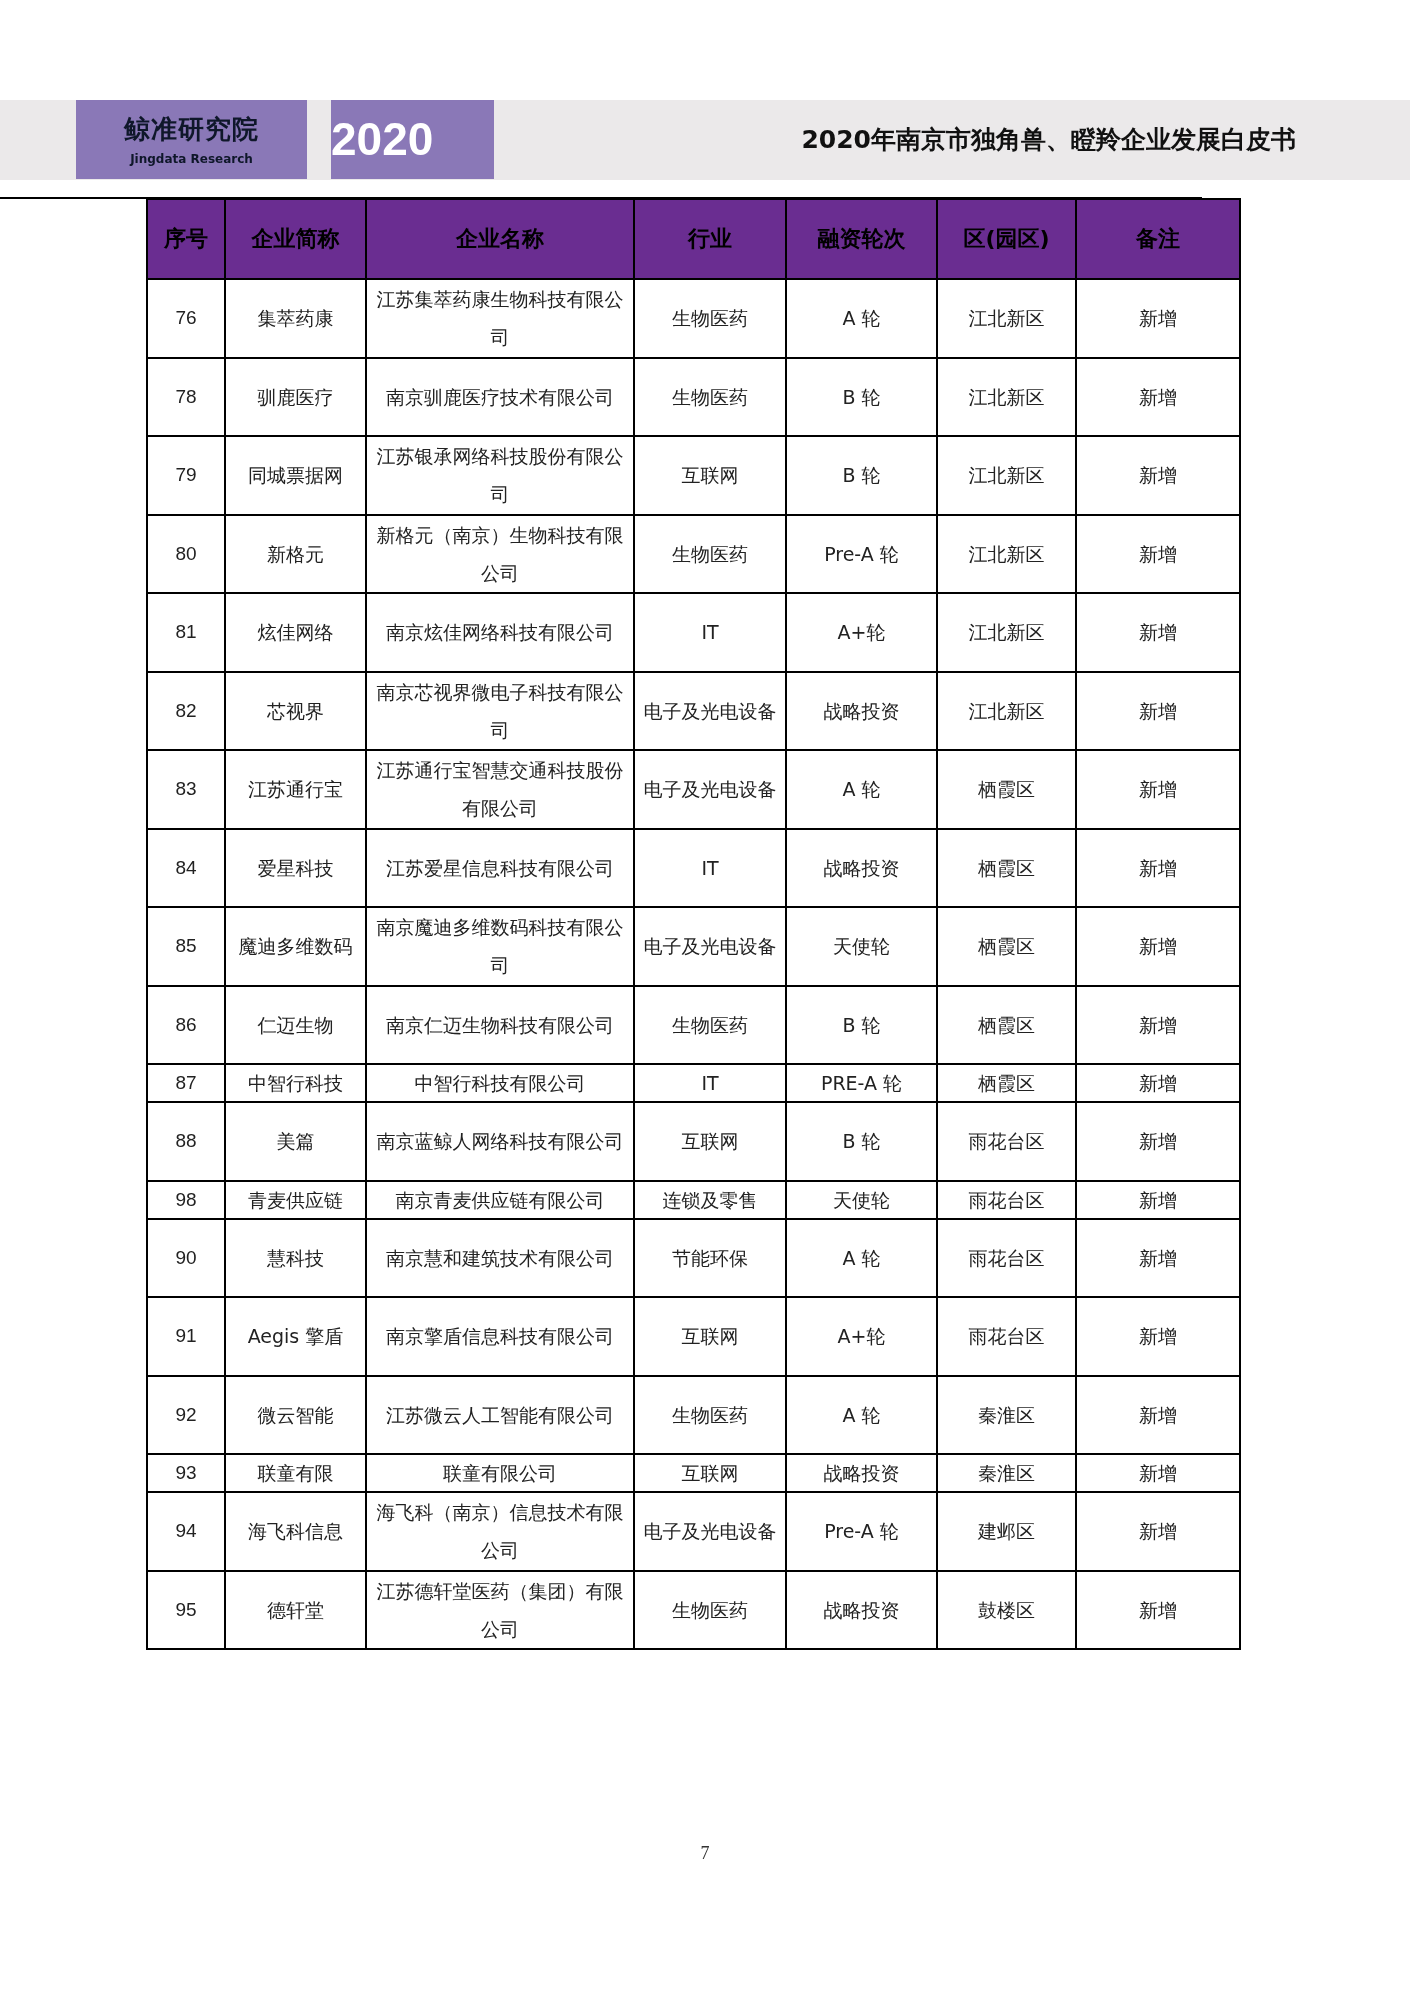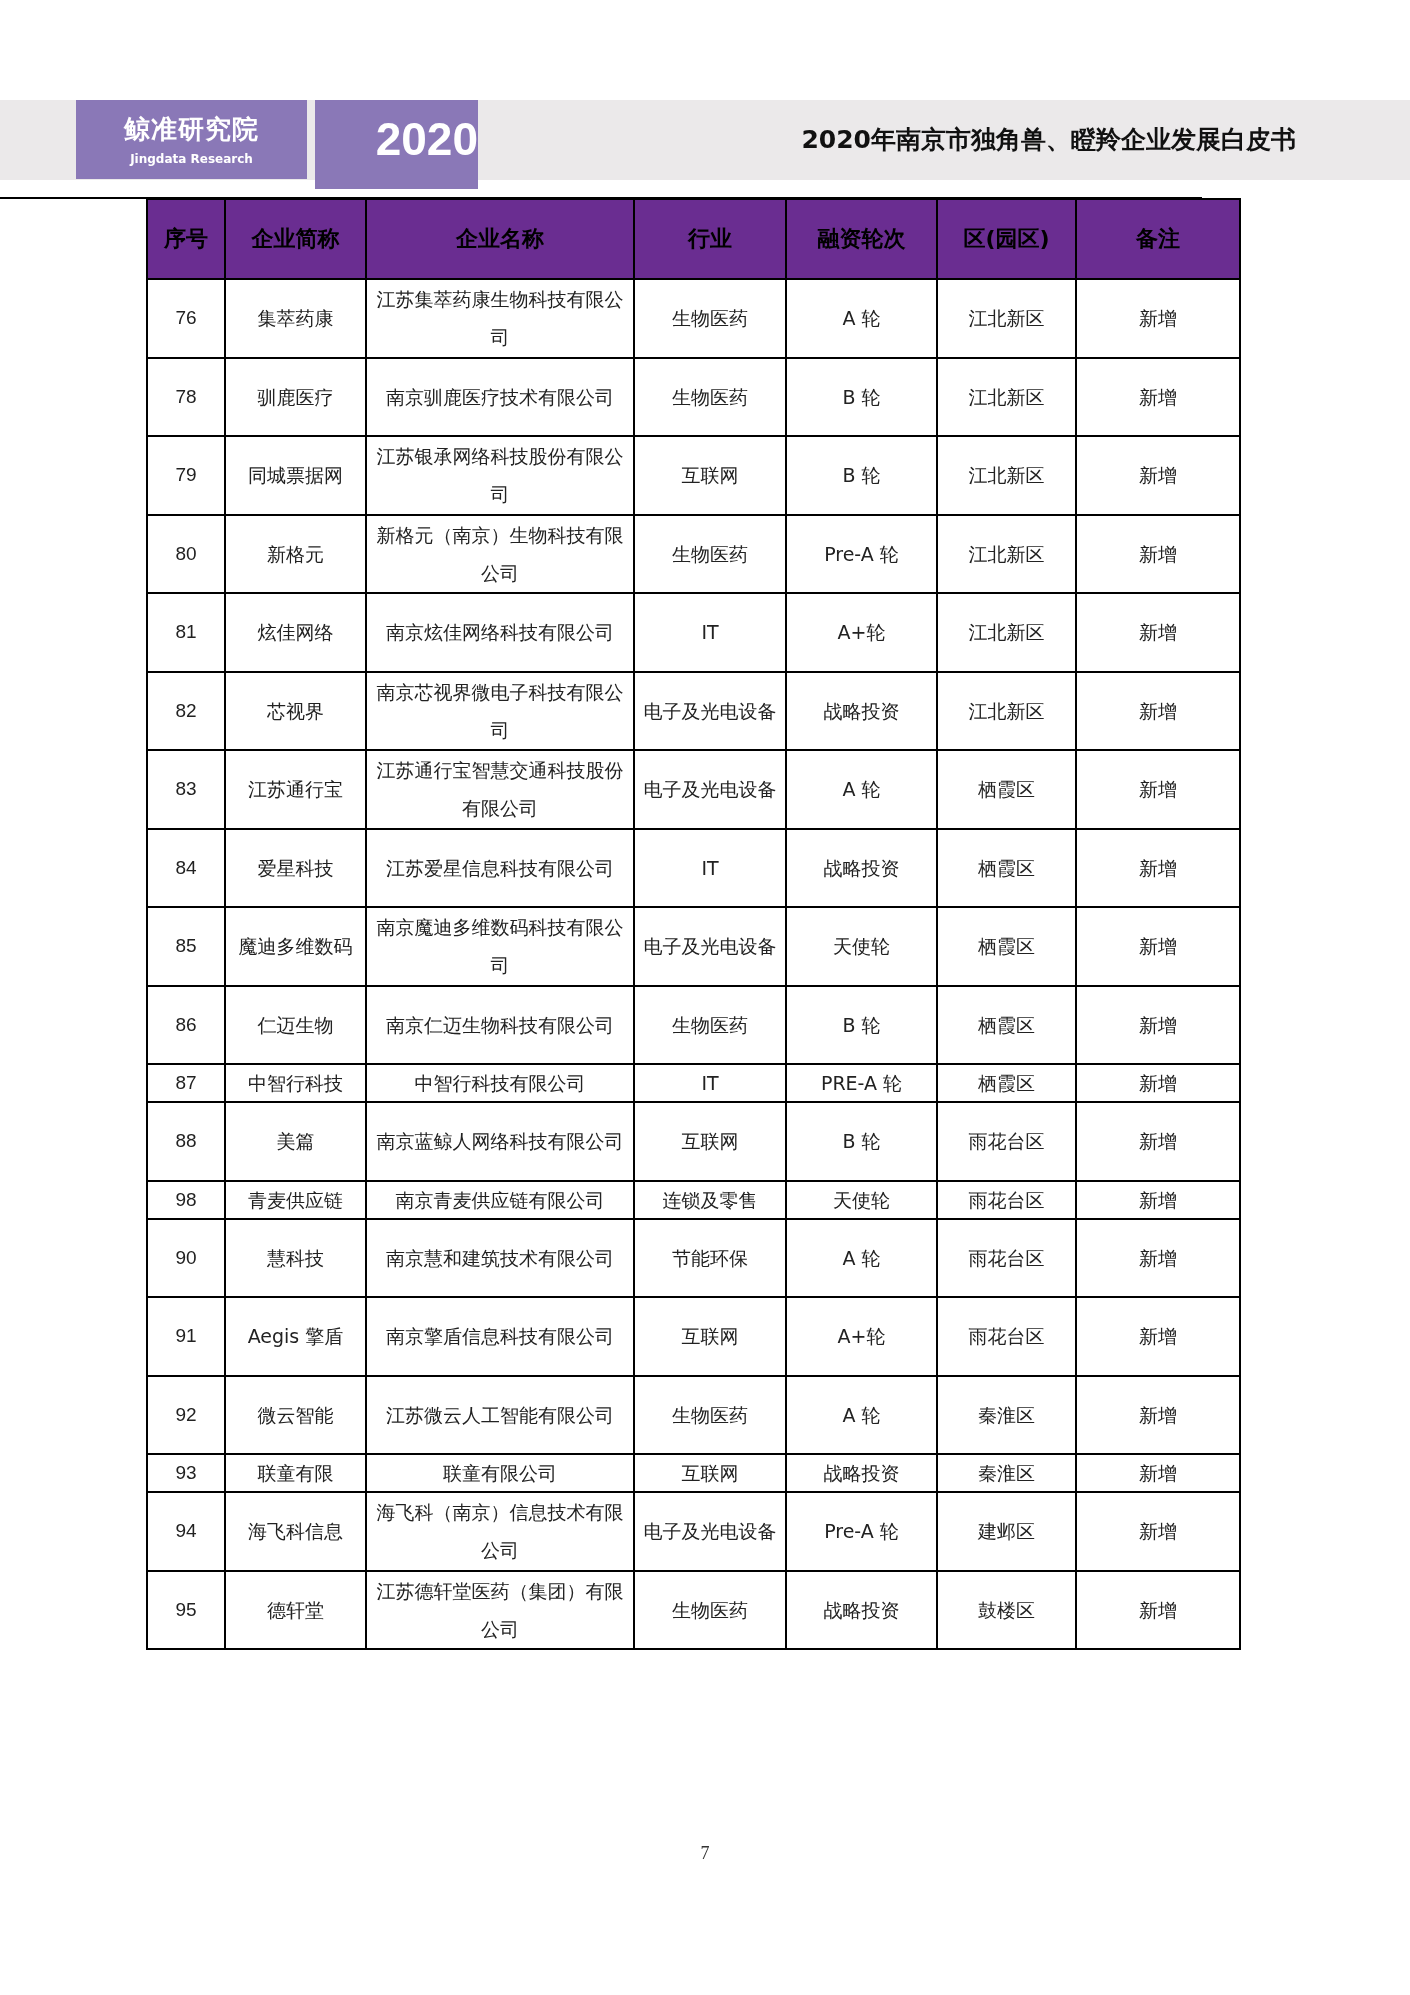--- a/index.html
+++ b/index.html
@@ -7,27 +7,27 @@
     width: 1410px; height: 1995px; position: relative; background: #ffffff;
     font-family: "DejaVu Sans", "Liberation Sans", sans-serif; color: #1a1a1a;
     overflow: hidden;
   }
   .header-band {
     position: absolute; left: 0; top: 100px; width: 1410px; height: 80px;
     background: #ebe9ea;
   }
   .logo-block {
     position: absolute; left: 76px; top: 100px; width: 231px; height: 79px;
-    background: #8a78b7; color: #ffffff; text-align: center;
+    background: #8a78b7; color: #0f172a; text-align: center;
   }
   .logo-cn { position: absolute; left: 0; right: 0; top: 12px; font-size: 26px; font-weight: bold; letter-spacing: 1px; }
   .logo-en { position: absolute; left: 0; right: 0; top: 52px; font-size: 12px; font-weight: bold; }
   .year-block {
-    position: absolute; left: 315px; top: 100px; width: 163px; height: 89px;
-    background: #8a78b7; color: #ffffff; text-align: right;
+    position: absolute; left: 331px; top: 100px; width: 163px; height: 79px;
+    background: #8a78b7; color: #ffffff; text-align: left;
     font-family: "Liberation Sans", sans-serif; font-size: 46px; font-weight: bold; line-height: 79px;
   }
   .doc-title {
     position: absolute; right: 114px; top: 100px; height: 60px; line-height: 80px;
     font-size: 25px; font-weight: bold; color: #111111; white-space: nowrap;
   }
   .divider {
     position: absolute; left: 0; top: 197px; width: 1202px; height: 2px; background: #000000;
   }
   table.grid {

